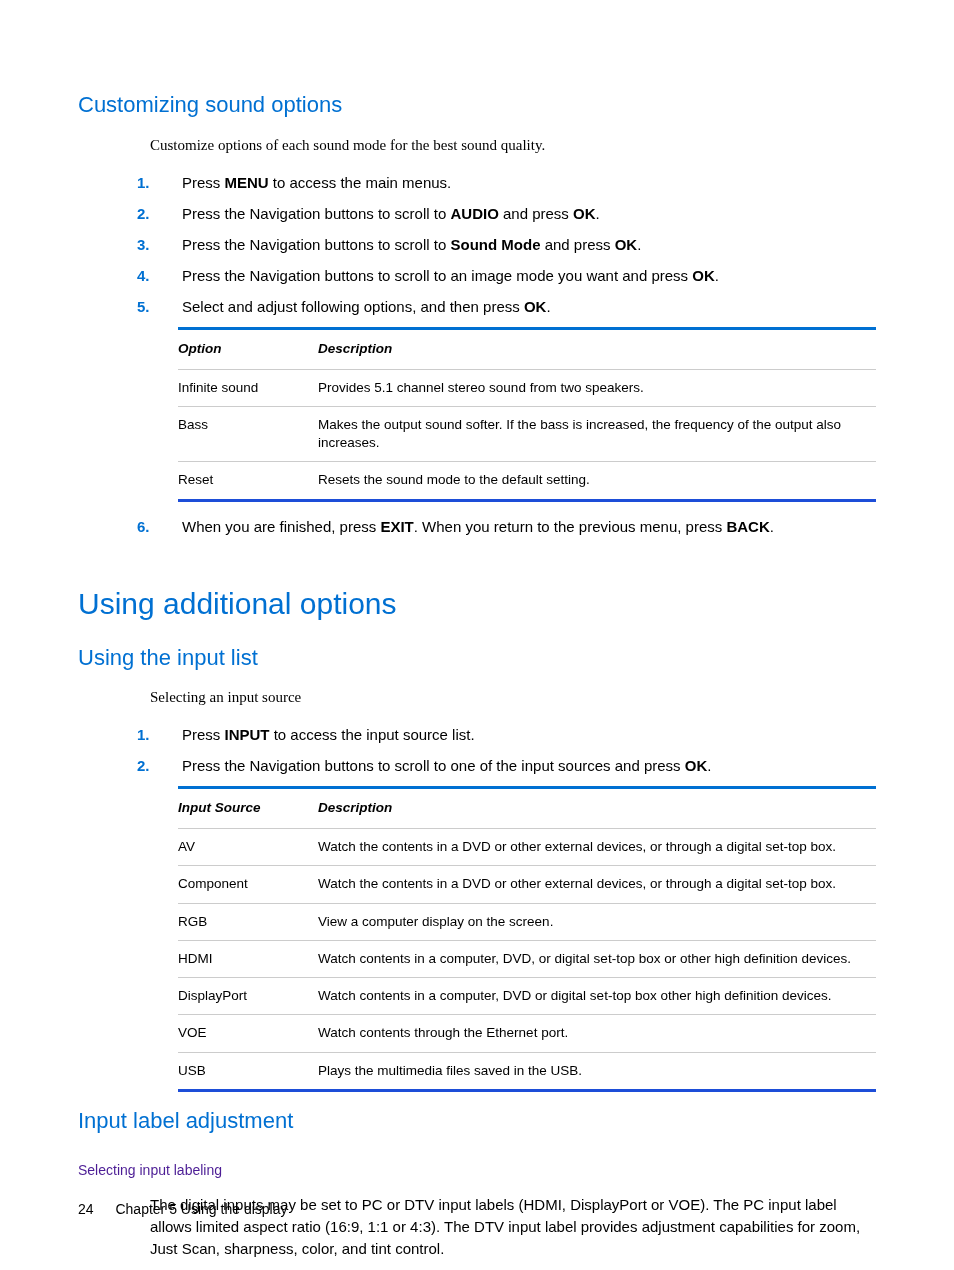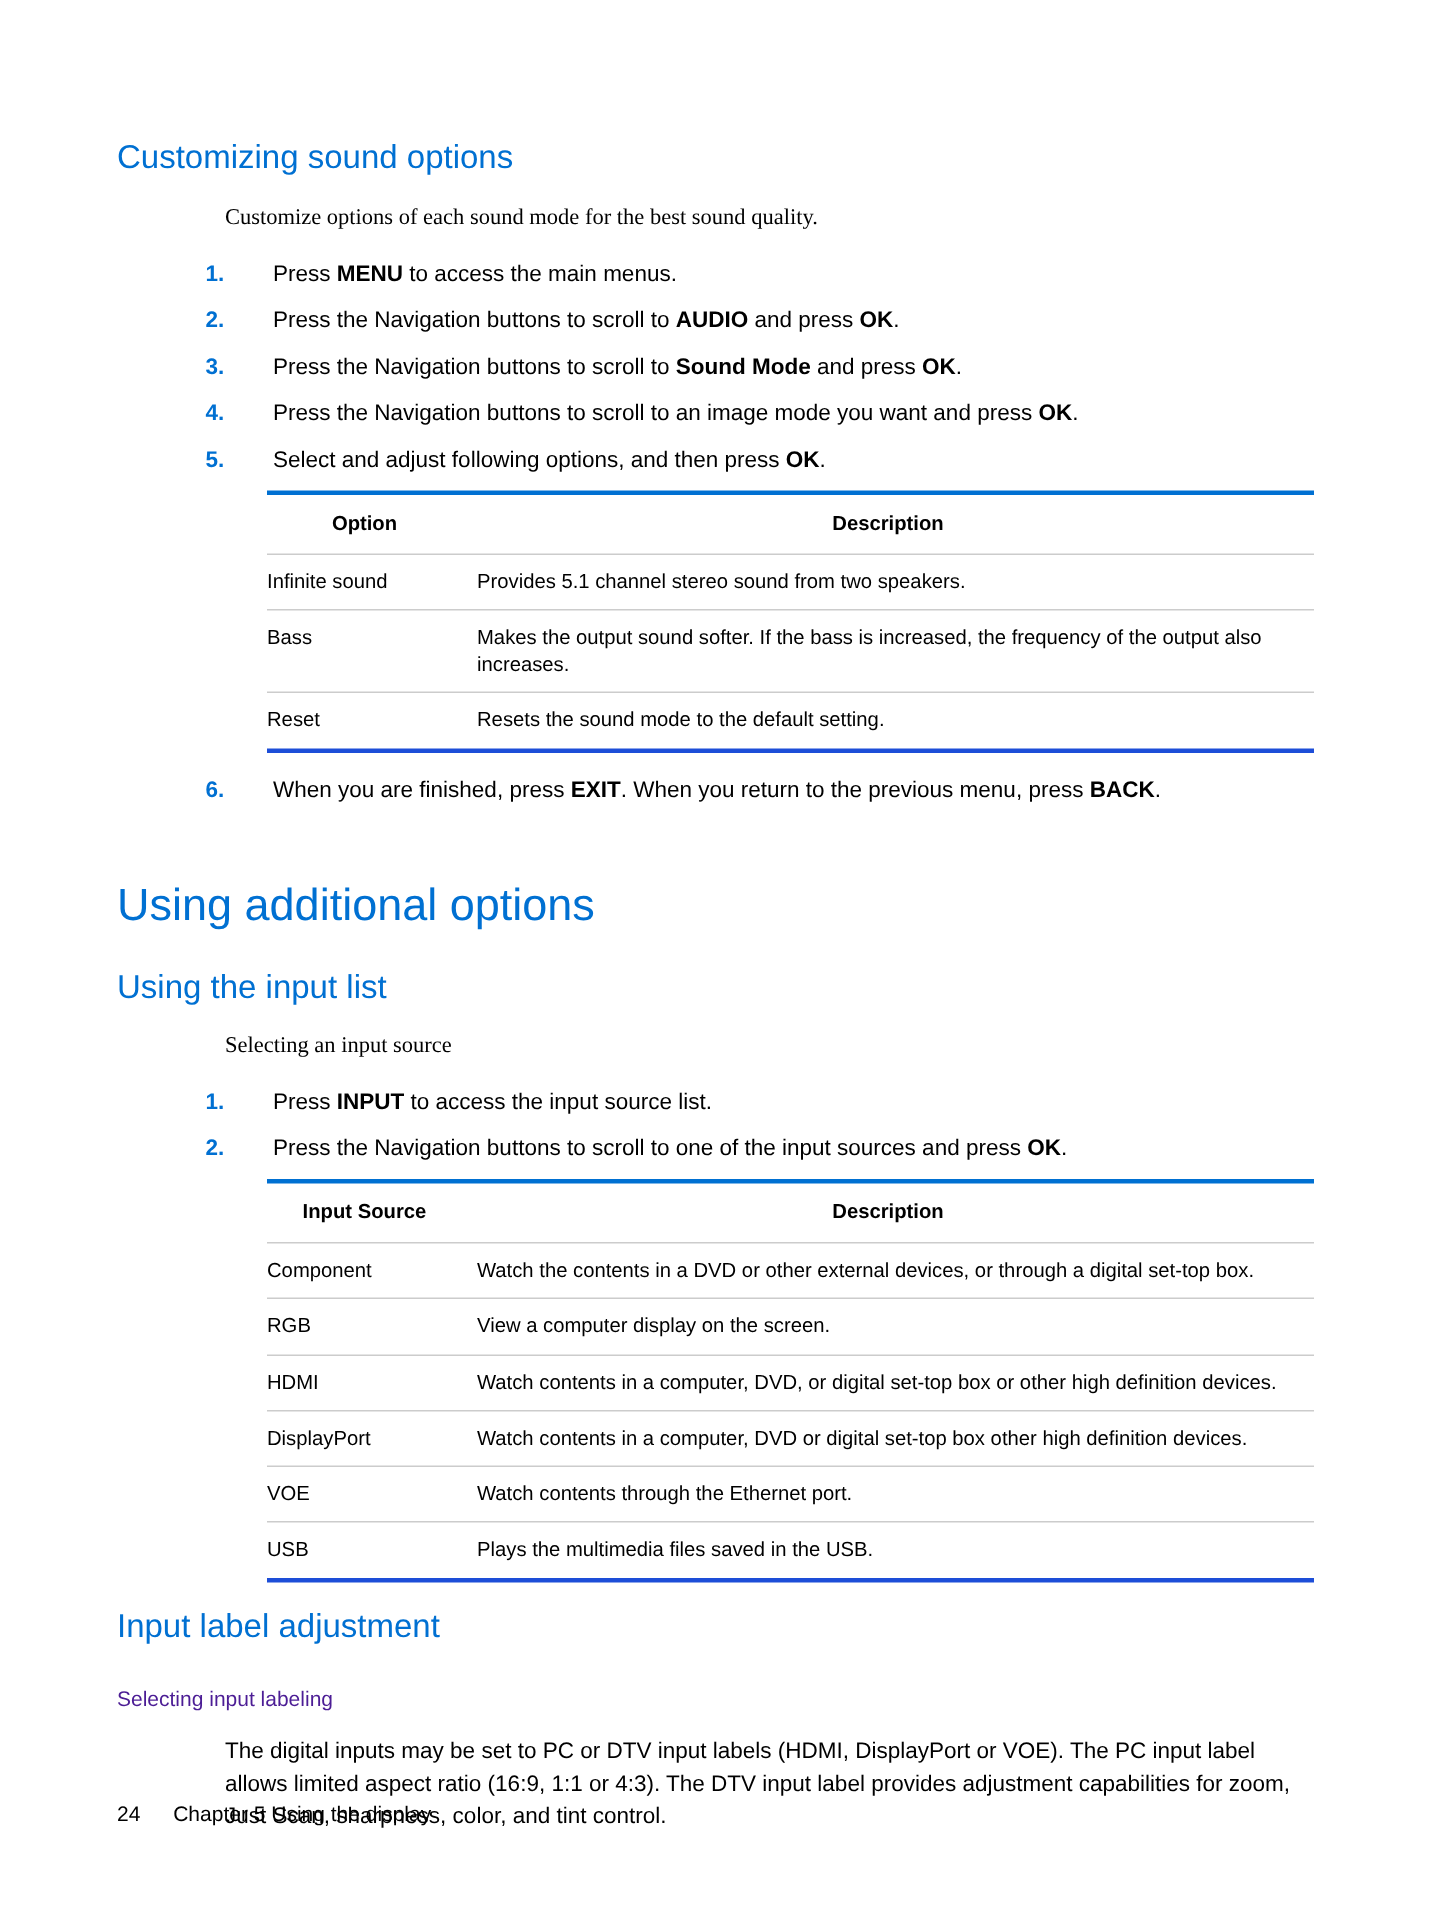--- a/index.html
+++ b/index.html
@@ -60,25 +60,26 @@
     table {
       border-collapse: collapse;
       width: calc(100% - 100px);
       margin-left: 100px;
       margin-top: 2px;
       margin-bottom: 14px;
       font-size: 13.5px;
     }
     table thead tr { border-top: 3px solid #0070d2; }
     table th {
-      text-align: center;
+      text-align: left;
       font-weight: bold;
       padding: 10px 10px 10px 0;
       border-bottom: 1px solid #ccc;
       vertical-align: top;
+      font-style: italic;
     }
     table th:first-child { width: 140px; }
     table td {
       padding: 9px 10px 9px 0;
       border-bottom: 1px solid #ccc;
       vertical-align: top;
       line-height: 1.35;
     }
     table tbody tr:last-child td { border-bottom: 3px solid #1d4ed8; }
     .body-para {
@@ -171,20 +172,24 @@
 
 <table>
   <thead>
       <tr>
     <th>Input Source</th>
     <th>Description</th>
   </tr>
     </thead>
   <tbody id="tbody-inputlist">
       <tr>
+        <td>AV</td>
+        <td>Watch the contents in a DVD or other external devices, or through a digital set-top box.</td>
+      </tr>
+      <tr>
         <td>Component</td>
         <td>Watch the contents in a DVD or other external devices, or through a digital set-top box.</td>
       </tr>
       <tr>
         <td>RGB</td>
         <td>View a computer display on the screen.</td>
       </tr>
       <tr>
         <td>HDMI</td>
         <td>Watch contents in a computer, DVD, or digital set-top box or other high definition devices.</td>

